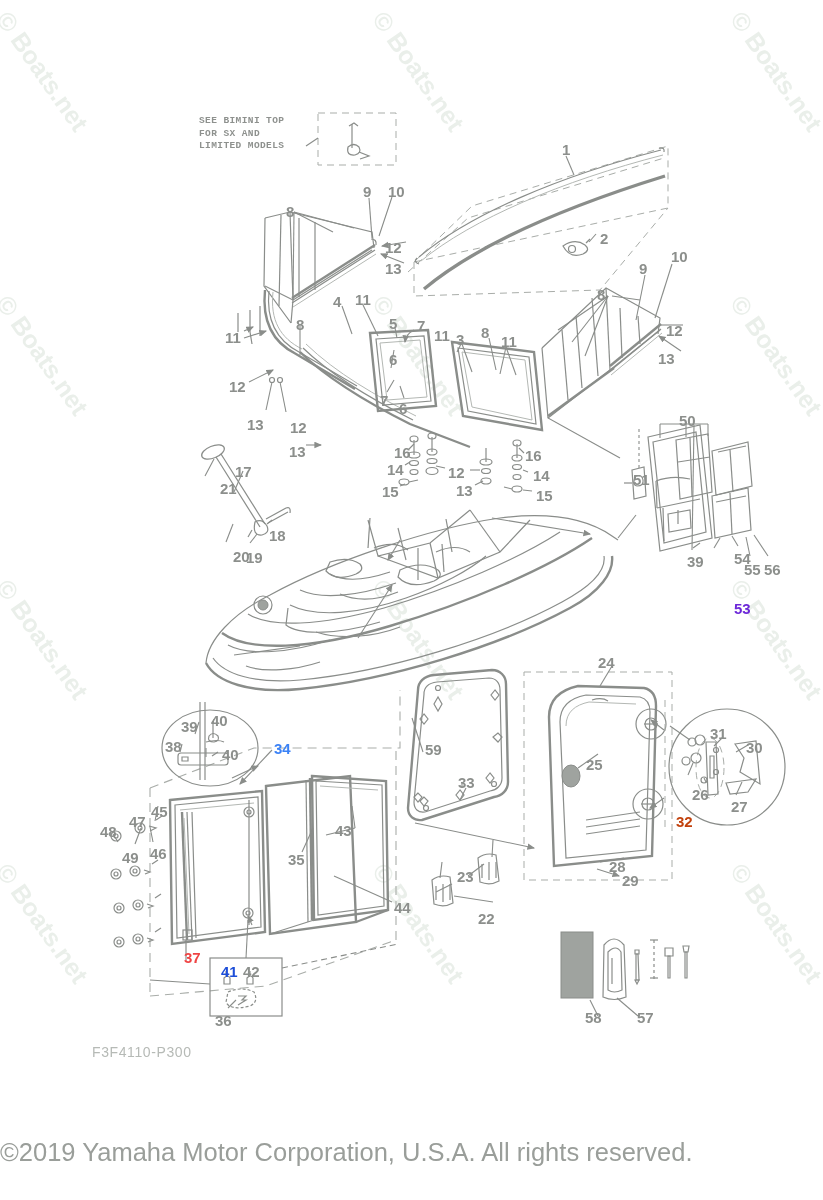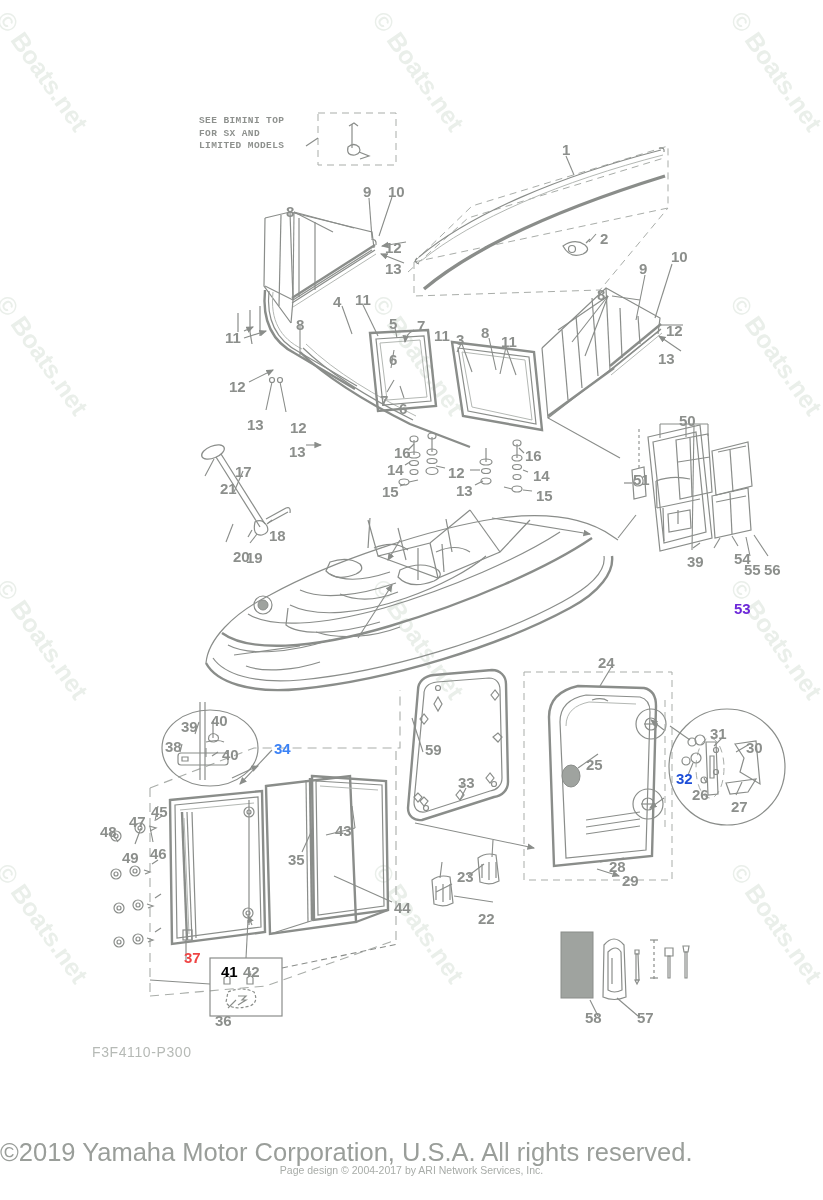--- a/index.html
+++ b/index.html
@@ -691,48 +691,47 @@
       <div class="callout" style="left: 734px; top: 553px; color: #6d28d9; margin-top: 48px;">53</div>
       <div class="callout" style="left: 734px; top: 551px; color: rgb(140, 143, 140);">54</div>
       <div class="callout" style="left: 744px; top: 562px; color: rgb(140, 143, 140);">55</div>
       <div class="callout" style="left: 764px; top: 562px; color: rgb(140, 143, 140);">56</div>
       <div class="callout" style="left: 598px; top: 655px; color: rgb(140, 143, 140);">24</div>
       <div class="callout" style="left: 586px; top: 757px; color: rgb(140, 143, 140);">25</div>
       <div class="callout" style="left: 609px; top: 859px; color: rgb(140, 143, 140);">28</div>
       <div class="callout" style="left: 622px; top: 873px; color: rgb(140, 143, 140);">29</div>
       <div class="callout" style="left: 710px; top: 726px; color: rgb(140, 143, 140);">31</div>
       <div class="callout" style="left: 746px; top: 740px; color: rgb(140, 143, 140);">30</div>
-      <div class="callout" style="left: 676px; top: 771px; color: #1d4ed8;">32</div>
+      <div class="callout" style="left: 676px; top: 814px; color: #c2410c;">32</div>
       <div class="callout" style="left: 692px; top: 787px; color: rgb(140, 143, 140);">26</div>
       <div class="callout" style="left: 731px; top: 799px; color: rgb(140, 143, 140);">27</div>
       <div class="callout" style="left: 425px; top: 742px; color: rgb(140, 143, 140);">59</div>
       <div class="callout" style="left: 458px; top: 775px; color: rgb(140, 143, 140);">33</div>
       <div class="callout" style="left: 457px; top: 869px; color: rgb(140, 143, 140);">23</div>
       <div class="callout" style="left: 478px; top: 911px; color: rgb(140, 143, 140);">22</div>
       <div class="callout" style="left: 181px; top: 719px; color: rgb(140, 143, 140);">39</div>
       <div class="callout" style="left: 211px; top: 713px; color: rgb(140, 143, 140);">40</div>
       <div class="callout" style="left: 165px; top: 739px; color: rgb(140, 143, 140);">38</div>
       <div class="callout" style="left: 222px; top: 747px; color: rgb(140, 143, 140);">40</div>
       <div class="callout" style="left: 274px; top: 741px; color: #3b82f6;">34</div>
       <div class="callout" style="left: 335px; top: 823px; color: rgb(140, 143, 140);">43</div>
       <div class="callout" style="left: 288px; top: 852px; color: rgb(140, 143, 140);">35</div>
       <div class="callout" style="left: 394px; top: 900px; color: rgb(140, 143, 140);">44</div>
       <div class="callout" style="left: 151px; top: 804px; color: rgb(140, 143, 140);">45</div>
       <div class="callout" style="left: 129px; top: 814px; color: rgb(140, 143, 140);">47</div>
       <div class="callout" style="left: 100px; top: 824px; color: rgb(140, 143, 140);">48</div>
       <div class="callout" style="left: 122px; top: 850px; color: rgb(140, 143, 140);">49</div>
       <div class="callout" style="left: 150px; top: 846px; color: rgb(140, 143, 140);">46</div>
       <div class="callout" style="left: 184px; top: 950px; color: #ef4444;">37</div>
-      <div class="callout" style="left: 221px; top: 964px; color: #000000;">41</div>
+      <div class="callout" style="left: 221px; top: 964px; color: #1d4ed8;">41</div>
       <div class="callout" style="left: 243px; top: 964px; color: rgb(140, 143, 140); text-align: right;">42</div>
       <div class="callout" style="left: 215px; top: 1013px; color: rgb(140, 143, 140);">36</div>
       <div class="callout" style="left: 585px; top: 1010px; color: rgb(140, 143, 140);">58</div>
       <div class="callout" style="left: 637px; top: 1010px; color: rgb(140, 143, 140);">57</div>
     </div>
 
   <div id="diagram-id">F3F4110-P300</div>
 
   <div id="footer">
     <div id="footer-copyright">©2019 Yamaha Motor Corporation,  U.S.A. All rights reserved.</div>
-    <div id="footer-pagedesign">Page design © 2004-2017 by ARI Network Services, Inc.</div>
   </div>
 
 </div>
 
 </body></html>

